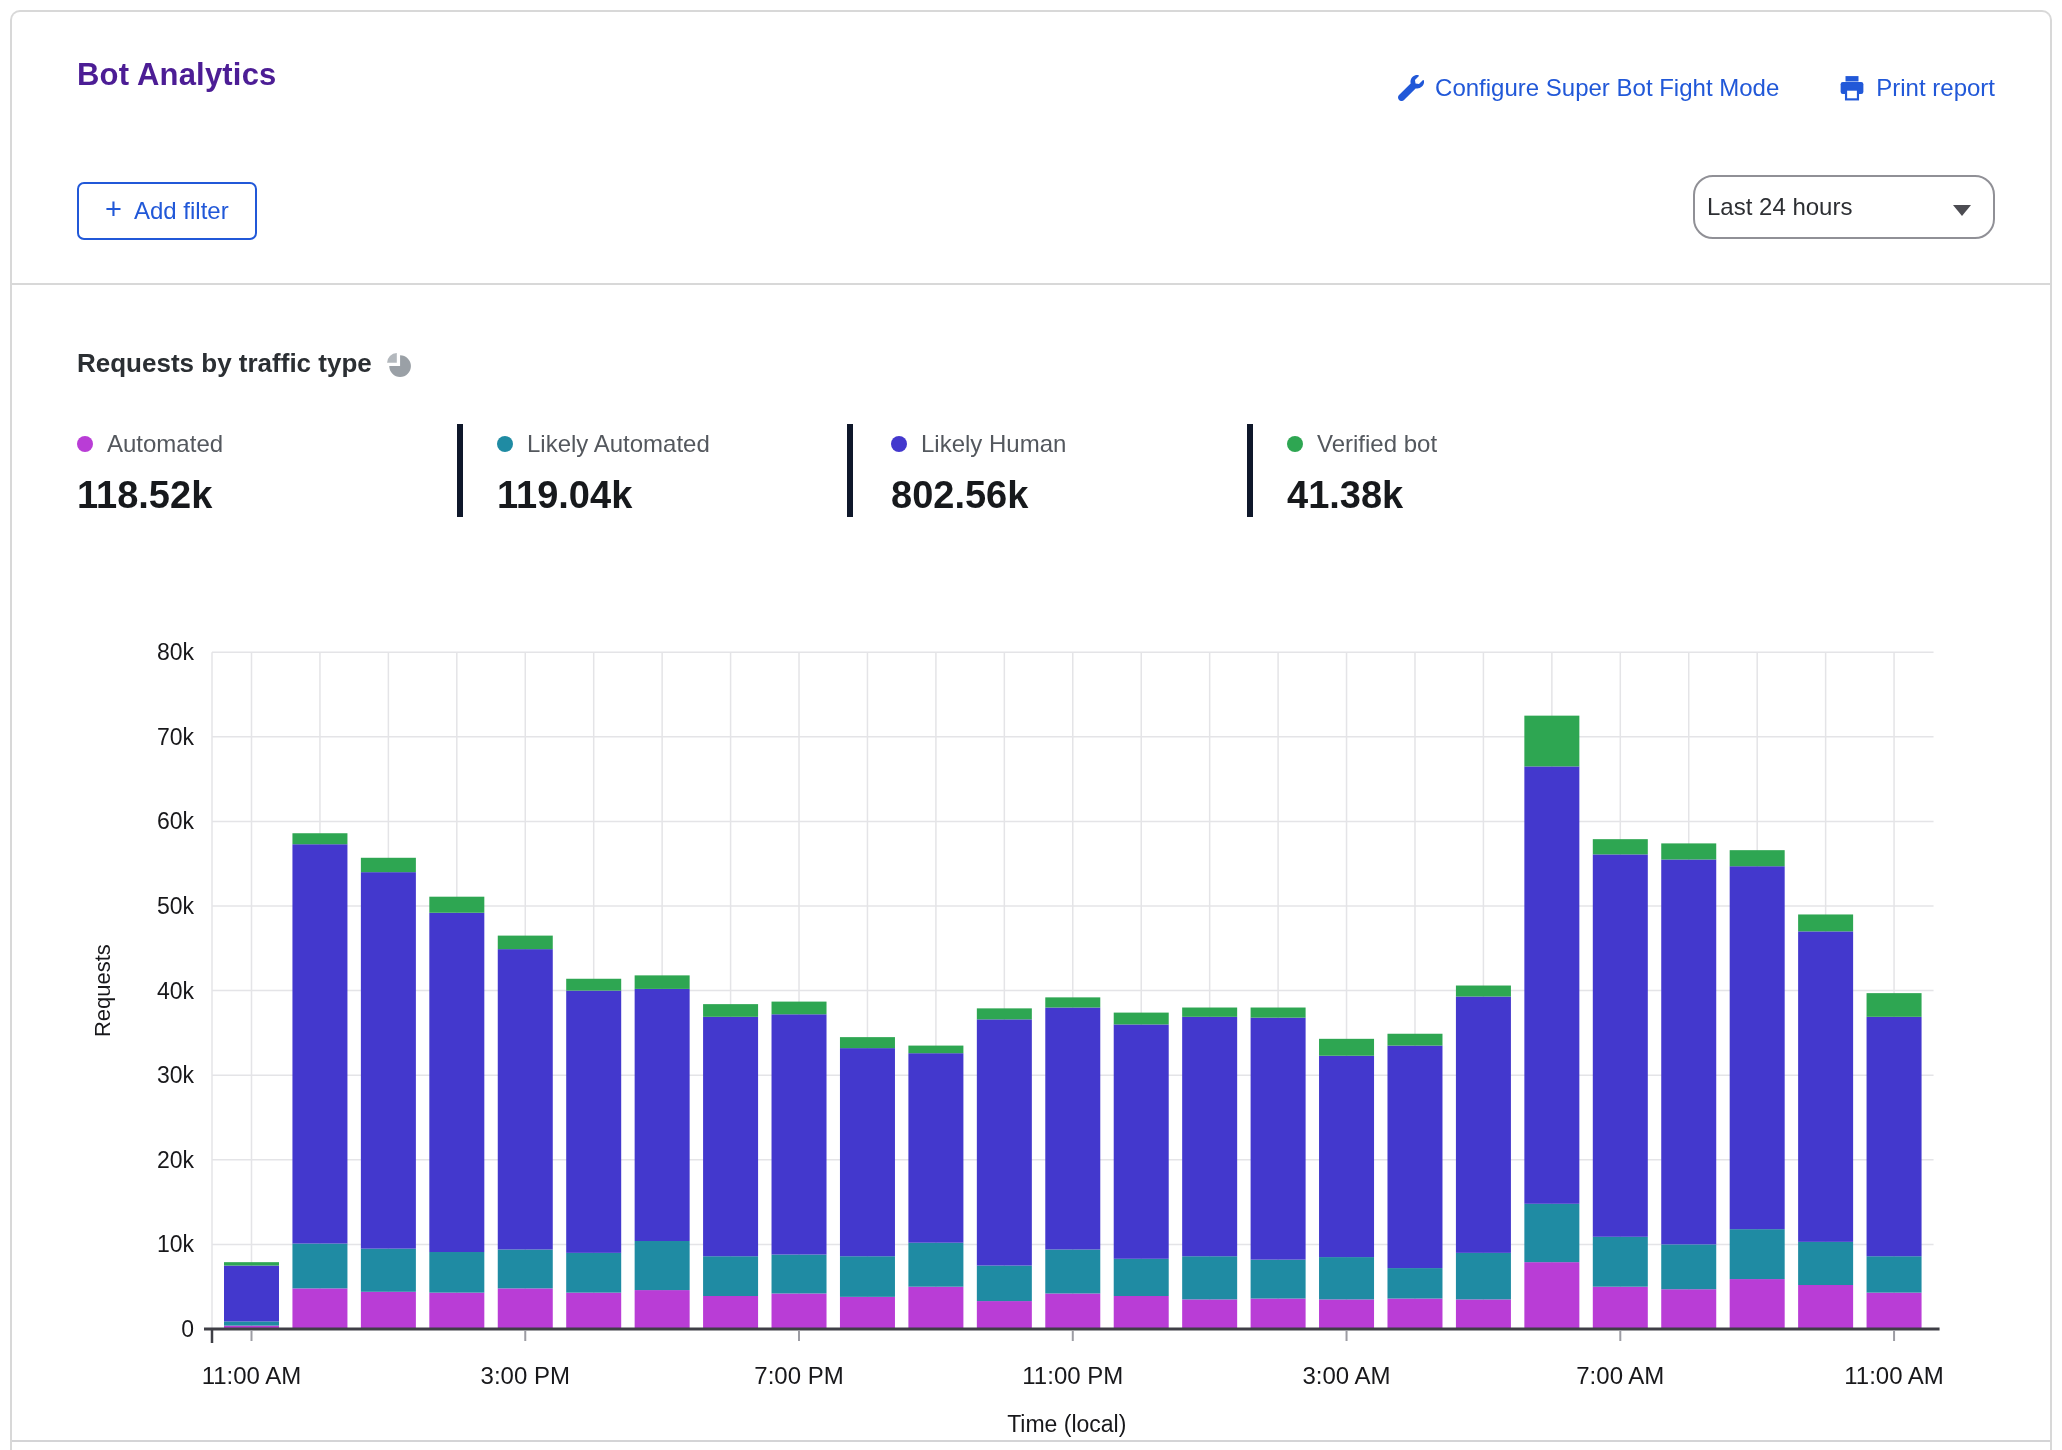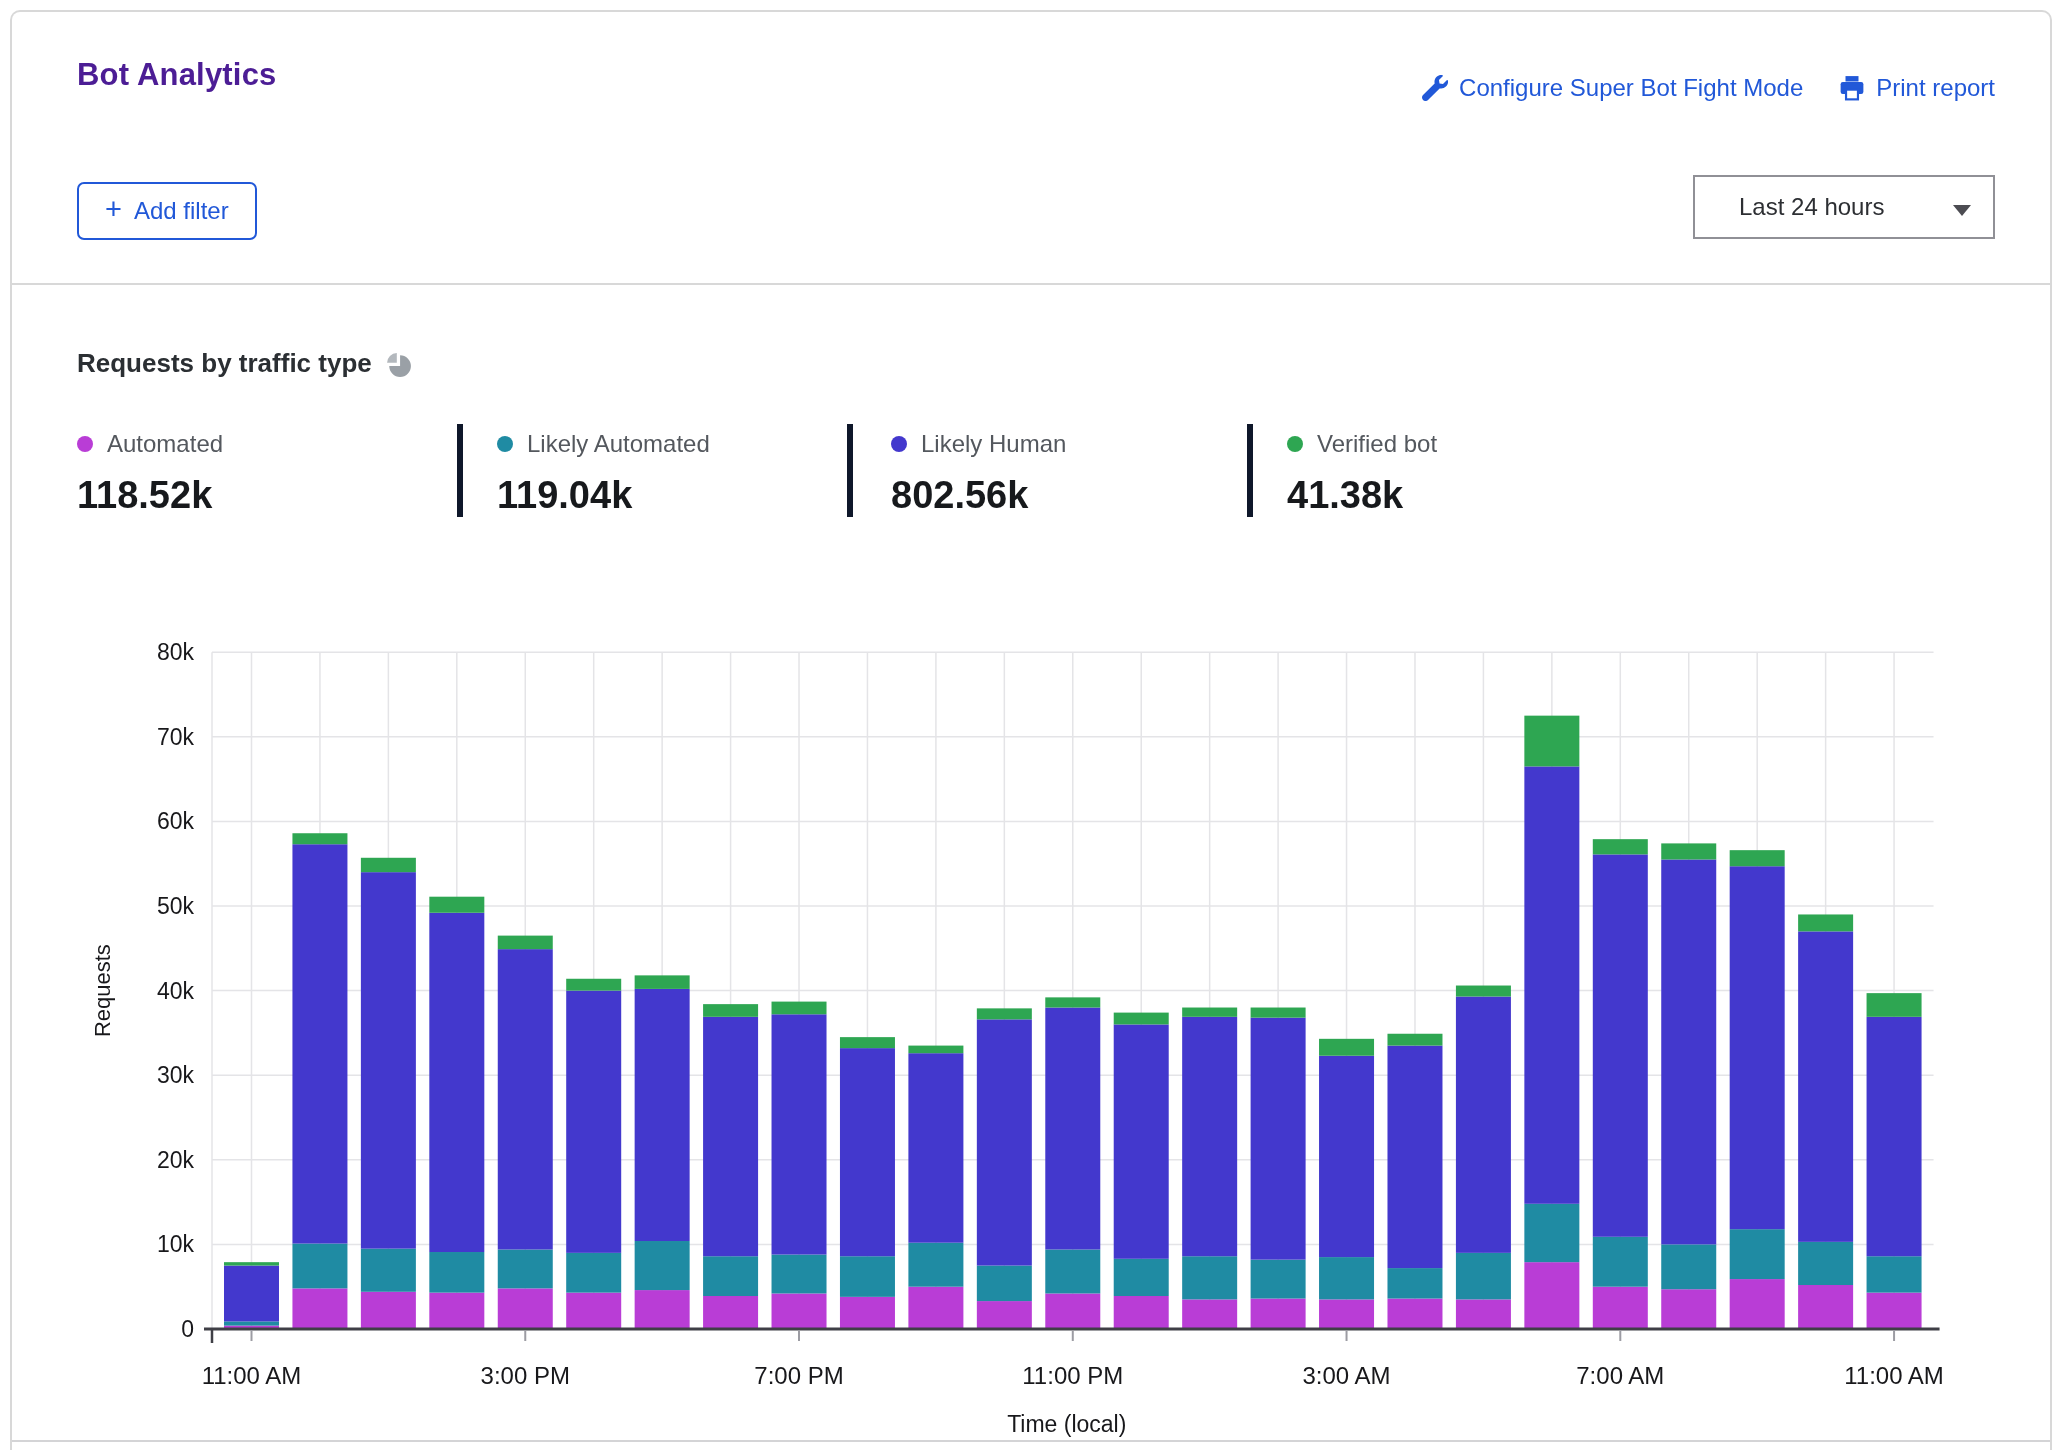--- a/index.html
+++ b/index.html
@@ -9,36 +9,36 @@
     position:absolute; left:10px; top:10px; width:2042px; height:1445px;
     background:#fff; border:2px solid #d8d8d8; border-bottom:none;
     border-radius:10px 10px 0 0;
   }
   
   .page-title {
     position:absolute; left:65px; top:45px;
     font-size:31px; font-weight:700; color:#4c1d95; letter-spacing:.2px;
   }
   .header-links {
-    position:absolute; right:55px; top:62px; display:flex; gap:36px; align-items:center;
+    position:absolute; right:55px; top:62px; display:flex; gap:60px; align-items:center;
   }
   .hlink { display:flex; align-items:center; gap:11px; color:#2158d8;
            font-size:24px; cursor:pointer; }
   .hlink svg { display:block; }
   .add-filter-btn {
     position:absolute; left:65px; top:170px; height:58px;
     display:inline-flex; align-items:center; gap:12px; padding:0 26px;
     border:2px solid #2158d8; border-radius:7px; color:#2158d8;
     font-size:24px; background:#fff; cursor:pointer;
   }
   .add-filter-btn .plus { font-size:29px; font-weight:400; line-height:1; margin-top:-3px; }
   .time-select {
     position:absolute; right:55px; top:163px; width:302px; height:64px;
-    border:2px solid #909096; border-radius:0; background:#fff;
-    display:flex; align-items:center; padding:0 44px; cursor:pointer;
+    border:2px solid #909096; border-radius:20px; background:#fff;
+    display:flex; align-items:center; padding:0 12px; cursor:pointer;
   }
   .time-select .val { font-size:24px; color:#2d2f33; }
   .time-select .caret {
     position:absolute; right:22px; top:28px; width:0; height:0;
     border-left:9px solid transparent; border-right:9px solid transparent;
     border-top:11px solid #4c4c52;
   }
   .header-divider { position:absolute; left:0; top:271px; width:100%; height:0;
                     border-top:2px solid #d8d8d8; }
   

